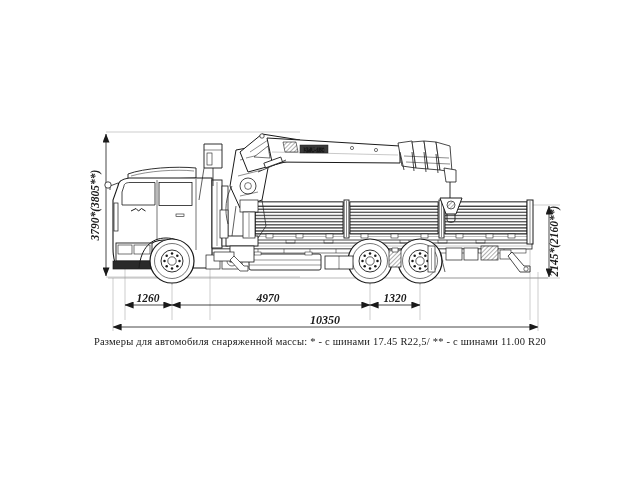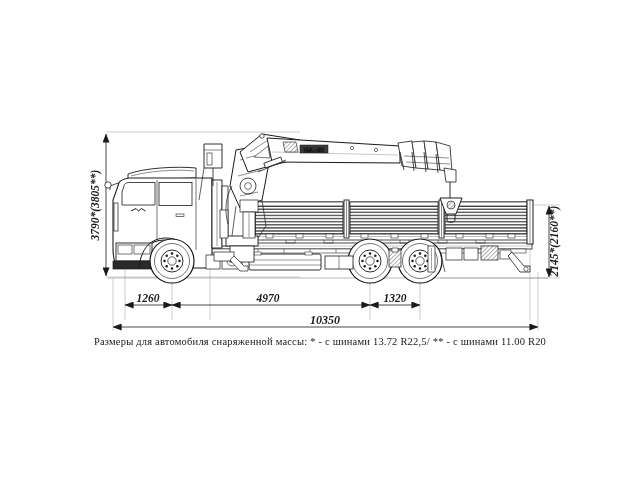--- a/index.html
+++ b/index.html
@@ -402,15 +402,15 @@
     </g>
 
     <g>
       <line x1="113" y1="327" x2="538" y2="327" stroke="#1a1a1a" stroke-width="0.8" marker-start="url(#arrOut)" marker-end="url(#arrIn)"></line>
       <line x1="113" y1="278" x2="113" y2="331" stroke="#9a9a9a" stroke-width="0.5"></line>
       <line x1="538" y1="272" x2="538" y2="331" stroke="#9a9a9a" stroke-width="0.5"></line>
       <text x="325" y="324" text-anchor="middle" font-family="Liberation Serif, serif" font-size="12" font-style="italic" font-weight="bold" fill="#1a1a1a">10350</text>
     </g>
   </svg>
 
-  <div class="caption">Размеры для автомобиля снаряженной массы: * - с шинами 13.72 R22,5/ ** - с шинами 11.00 R20</div>
+  <div class="caption">Размеры для автомобиля снаряженной массы: * - с шинами 17.45 R22,5/ ** - с шинами 11.00 R20</div>
 
 </div>
 
 </body></html>

